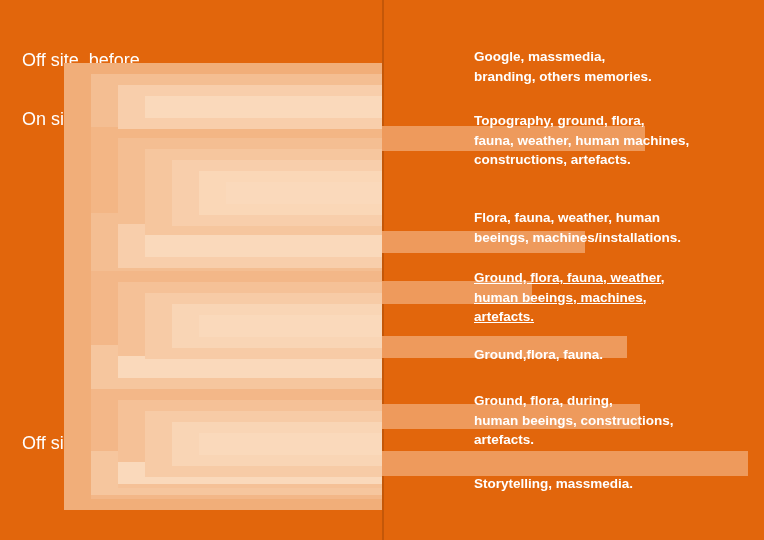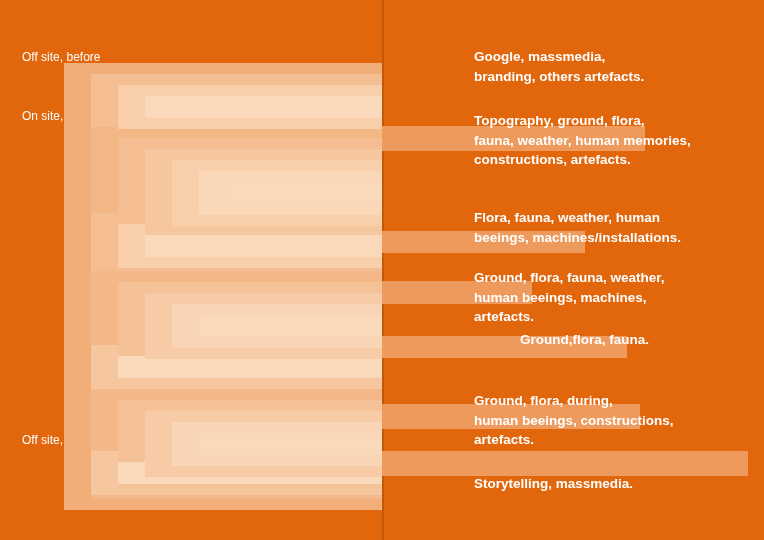--- a/index.html
+++ b/index.html
@@ -28,21 +28,21 @@
     font-size:14.5px;
     letter-spacing:0.1px;
     white-space:nowrap;
     z-index:6;
   }
 
   
   .phase-label{
     position:absolute;
     color:#FFFFFF;
-    font-size:12px;
+    font-size:18px;
     white-space:nowrap;
     z-index:7;
   }
 
   
   .desc{
     position:absolute;
     color:#FFFFFF;
     font-size:13.5px;
     font-weight:bold;
@@ -98,34 +98,34 @@
       <div class="rbar" style="left: 382px; top: 231px; width: 203px; height: 22px; background: rgb(238, 154, 92);"></div>
       <div class="rbar" style="left: 382px; top: 281px; width: 150px; height: 23px; background: rgb(238, 154, 92);"></div>
       <div class="rbar" style="left: 382px; top: 336px; width: 245px; height: 22px; background: rgb(238, 154, 92);"></div>
       <div class="rbar" style="left: 382px; top: 404px; width: 258px; height: 25px; background: rgb(238, 154, 92);"></div>
       <div class="rbar" style="left: 382px; top: 451px; width: 366px; height: 25px; background: rgb(238, 154, 92);"></div>
     </div>
   <div class="divider" id="divider" style="left: 382px;"></div>
   <div id="labels-layer">
       <div class="group-label" style="left: 230px; top: 75px;">Imagination</div>
       <div class="desc" style="left: 474px; top: 47px;">Google, massmedia,
-branding, others artefacts.</div>
+branding, others memories.</div>
       <div class="group-label" style="left: 230px; top: 144px;">Sight</div>
       <div class="desc" style="left: 474px; top: 111px;">Topography, ground, flora,
-fauna, weather, human memories,
+fauna, weather, human machines,
 constructions, artefacts.</div>
       <div class="group-label" style="left: 230px; top: 219px;">Sound</div>
       <div class="desc" style="left: 474px; top: 208px;">Flora, fauna, weather, human
 beeings, machines/installations.</div>
       <div class="group-label" style="left: 230px; top: 287px;">Smell</div>
-      <div class="desc" style="left: 474px; top: 268px;">Ground, flora, fauna, weather,
+      <div class="desc" style="left: 474px; top: 268px; text-decoration: underline;">Ground, flora, fauna, weather,
 human beeings, machines,
 artefacts.</div>
       <div class="group-label" style="left: 230px; top: 346px;">Taste</div>
-      <div class="desc" style="left: 474px; top: 330px; margin-left: 46px;">Ground,flora, fauna.</div>
+      <div class="desc" style="left: 474px; top: 345px;">Ground,flora, fauna.</div>
       <div class="group-label" style="left: 230px; top: 402px;">Feeling</div>
       <div class="desc" style="left: 474px; top: 391px;">Ground, flora, during,
 human beeings, constructions,
 artefacts.</div>
       <div class="group-label" style="left: 230px; top: 454px;">Memories</div>
       <div class="desc" style="left: 474px; top: 474px;">Storytelling, massmedia.</div>
       <div class="phase-label" style="left: 22px; top: 50px;">Off site, before</div>
       <div class="phase-label" style="left: 22px; top: 109px;">On site, during</div>
       <div class="phase-label" style="left: 22px; top: 433px;">Off site, after</div>
     </div>

